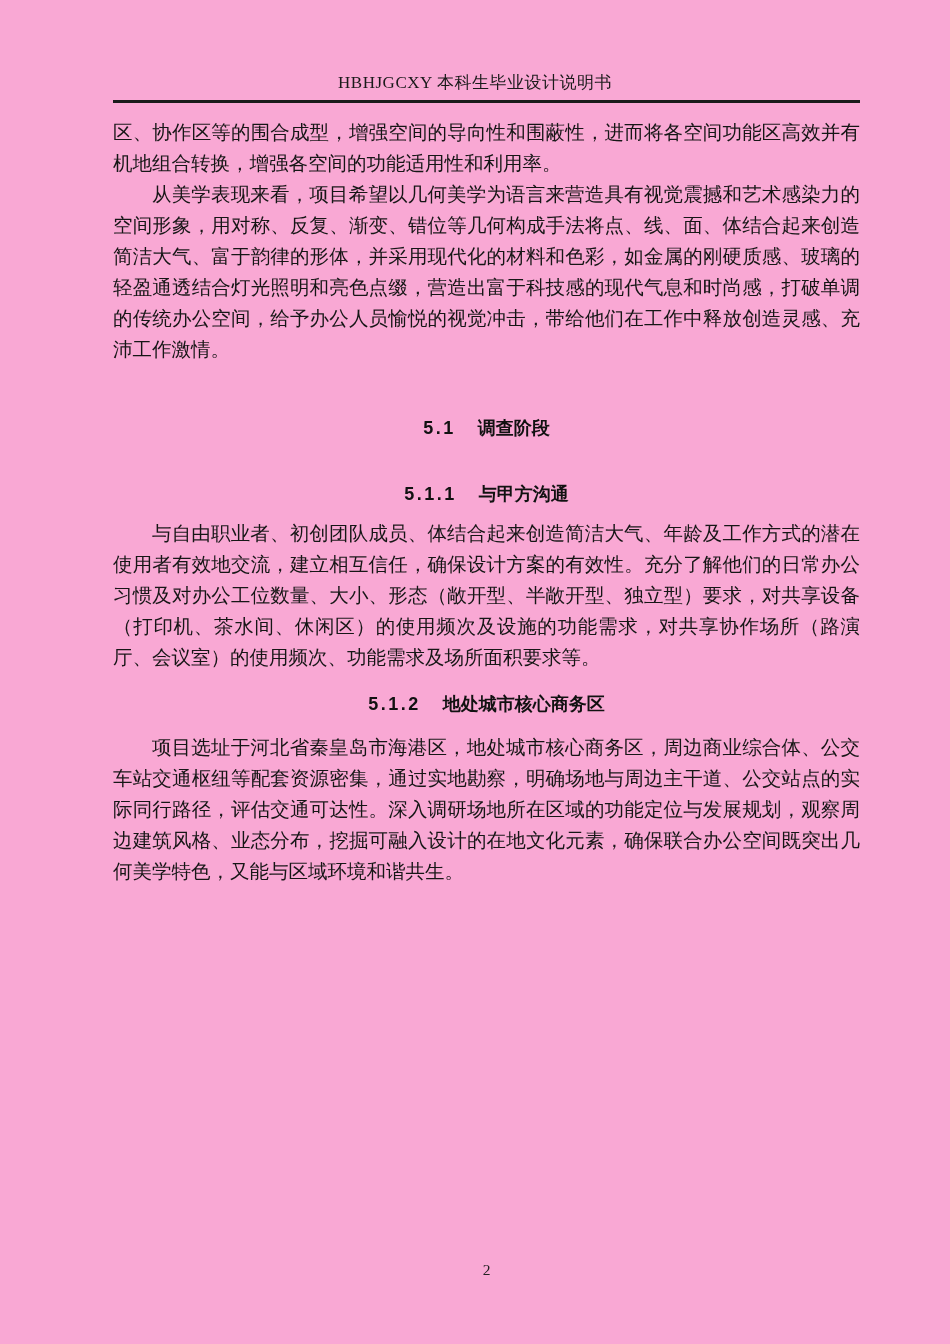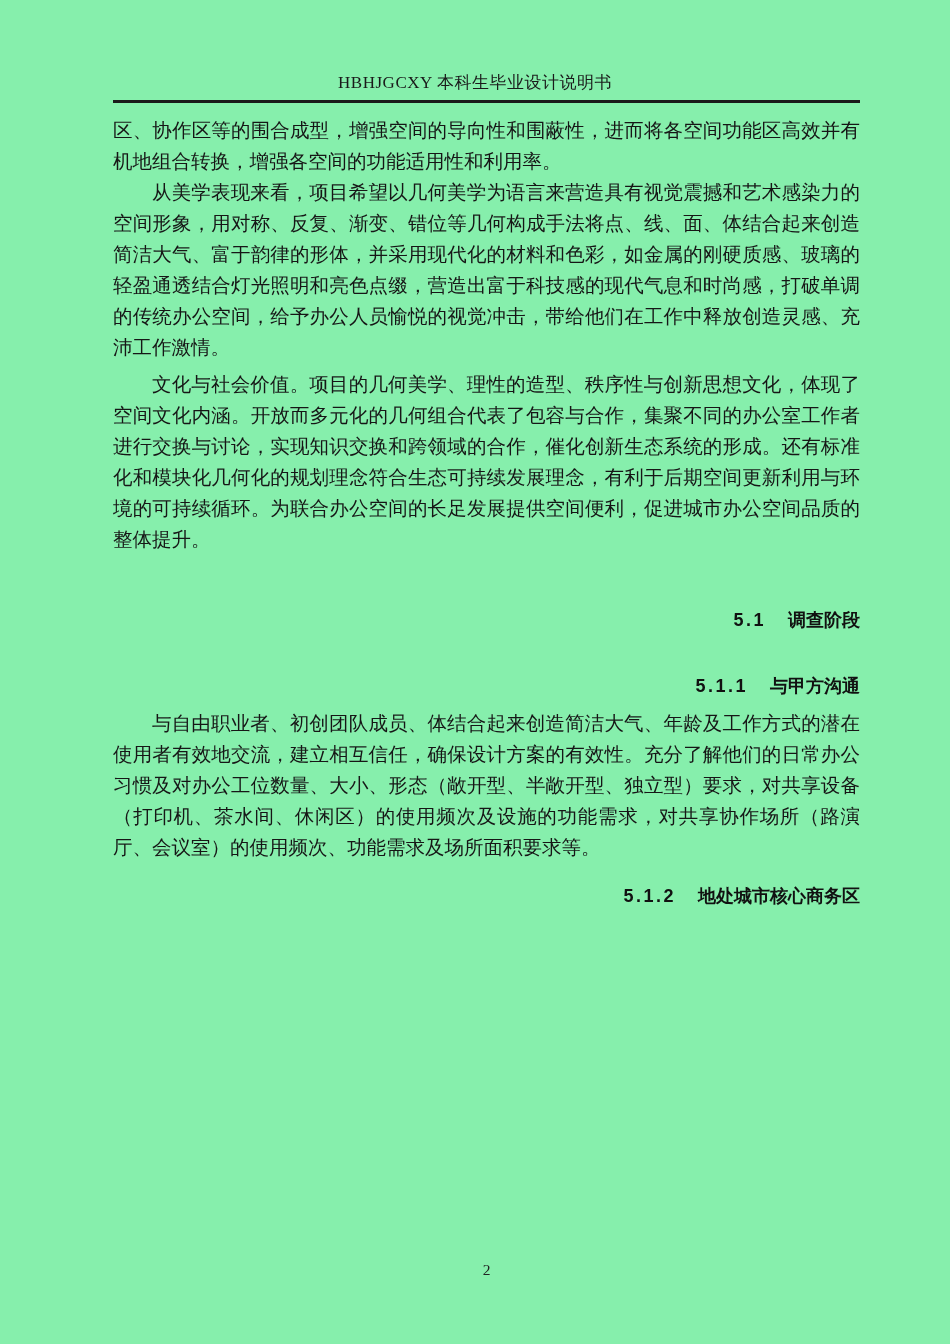--- a/index.html
+++ b/index.html
@@ -4,21 +4,21 @@
 <style>
   html, body {
     margin: 0;
     padding: 0;
     background: #ffffff;
   }
   .page {
     position: relative;
     width: 950px;
     height: 1344px;
-    background: #86efac;
+    background: #f9a8d4;
     color: #1a1a1a;
     overflow: hidden;
     font-family: "Liberation Serif", "DejaVu Serif", serif;
   }
   
   .running-header {
     position: absolute;
     top: 0; left: 0;
     width: 100%;
   }
@@ -50,21 +50,20 @@
     font-size: 19.5px;
     line-height: 31px;
     text-align: justify;
     text-justify: inter-character;
     color: #161616;
   }
   p.para {
     margin: 0;
     padding: 0;
     text-indent: 2em;
-    font-family: Liberation Mono, monospace;
   }
   p.no-indent { text-indent: 0; }
   p.para-culture { margin-top: 6px; }
   p.para-5-1-1 { margin-top: 10px; }
   p.para-5-1-2 { margin-top: 14px; }
 
   
   h1.chapter-heading {
     margin: 39px 0 0 0;
     padding: 0;
@@ -76,21 +75,21 @@
     color: #111111;
     letter-spacing: 0.5px;
   }
   h2.section-heading, h3.subsection-heading {
     margin: 0;
     padding: 0;
     font-family: "Liberation Sans", "DejaVu Sans", sans-serif;
     font-weight: bold;
     font-size: 18px;
     line-height: 28px;
-    text-align: right;
+    text-align: center;
     color: #111111;
   }
   h2.section-heading { margin-top: 49px; }
   h3.subsection-heading { margin-top: 38px; }
   h3.heading-5-1-2 { margin-top: 17px; }
   .sec-num {
     display: inline-block;
     letter-spacing: 2.5px;
     margin-right: 22px;
   }
@@ -115,37 +114,37 @@
     <div class="header-title">HBHJGCXY 本科生毕业设计说明书</div>
     <div class="header-rule"></div>
   </div>
 
   <div class="body-col">
 
     <p class="para no-indent">区、协作区等的围合成型，增强空间的导向性和围蔽性，进而将各空间功能区高效并有机地组合转换，增强各空间的功能适用性和利用率。</p>
 
     <p class="para">从美学表现来看，项目希望以几何美学为语言来营造具有视觉震撼和艺术感染力的空间形象，用对称、反复、渐变、错位等几何构成手法将点、线、面、体结合起来创造简洁大气、富于韵律的形体，并采用现代化的材料和色彩，如金属的刚硬质感、玻璃的轻盈通透结合灯光照明和亮色点缀，营造出富于科技感的现代气息和时尚感，打破单调的传统办公空间，给予办公人员愉悦的视觉冲击，带给他们在工作中释放创造灵感、充沛工作激情。</p>
 
-    <p class="para para-culture">文化与社会价值。项目的几何美学、理性的造型、秩序性与创新思想文化，体现了空间文化内涵。开放而多元化的几何组合代表了包容与合作，集聚不同的办公室工作者进行交换与讨论，实现知识交换和跨领域的合作，催化创新生态系统的形成。还有标准化和模块化几何化的规划理念符合生态可持续发展理念，有利于后期空间更新利用与环境的可持续循环。为联合办公空间的长足发展提供空间便利，促进城市办公空间品质的整体提升。</p>
 
 
     <h2 class="section-heading">
       <span class="sec-num">5.1</span><span class="sec-title">调查阶段</span>
     </h2>
 
     <h3 class="subsection-heading">
       <span class="sec-num">5.1.1</span><span class="sec-title">与甲方沟通</span>
     </h3>
 
     <p class="para para-5-1-1">与自由职业者、初创团队成员、体结合起来创造简洁大气、年龄及工作方式的潜在使用者有效地交流，建立相互信任，确保设计方案的有效性。充分了解他们的日常办公习惯及对办公工位数量、大小、形态（敞开型、半敞开型、独立型）要求，对共享设备（打印机、茶水间、休闲区）的使用频次及设施的功能需求，对共享协作场所（路演厅、会议室）的使用频次、功能需求及场所面积要求等。</p>
 
     <h3 class="subsection-heading heading-5-1-2">
       <span class="sec-num">5.1.2</span><span class="sec-title">地处城市核心商务区</span>
     </h3>
 
+    <p class="para para-5-1-2">项目选址于河北省秦皇岛市海港区，地处城市核心商务区，周边商业综合体、公交车站交通枢纽等配套资源密集，通过实地勘察，明确场地与周边主干道、公交站点的实际同行路径，评估交通可达性。深入调研场地所在区域的功能定位与发展规划，观察周边建筑风格、业态分布，挖掘可融入设计的在地文化元素，确保联合办公空间既突出几何美学特色，又能与区域环境和谐共生。</p>
 
   </div>
 
   <div class="page-footer">
     <span>2</span>
   </div>
 
 </div>
 
 </body></html>

